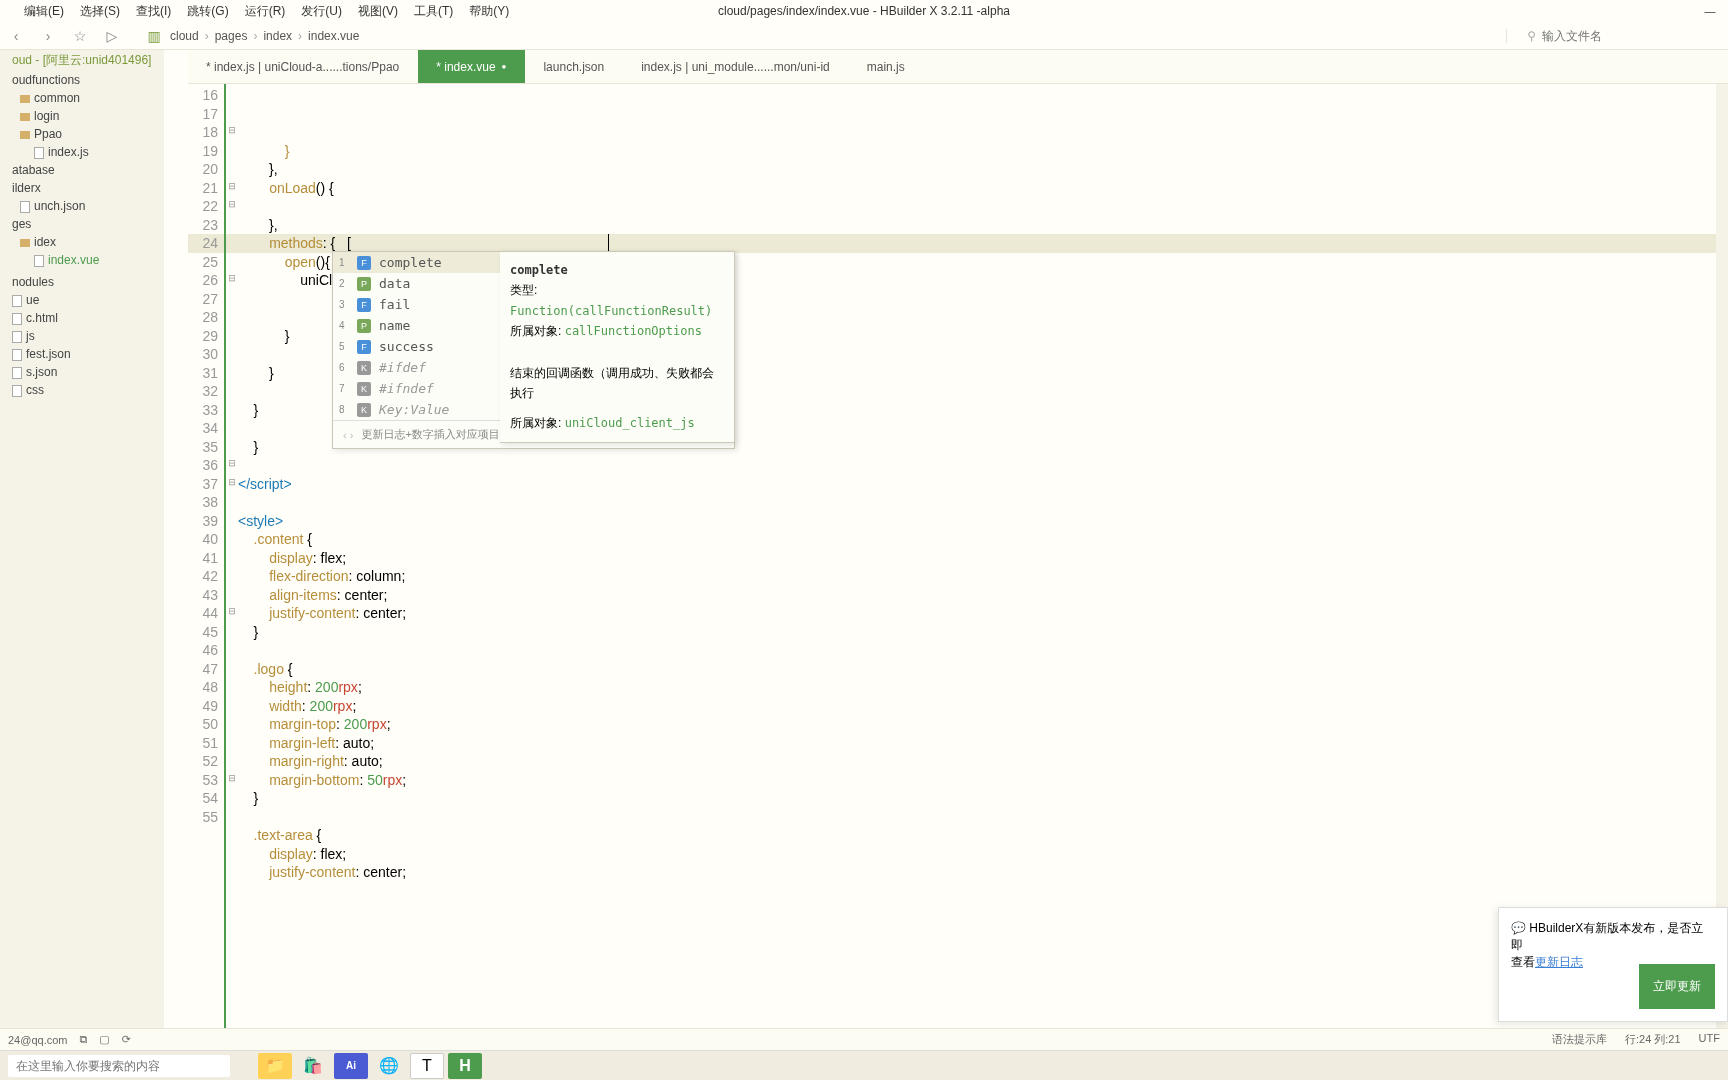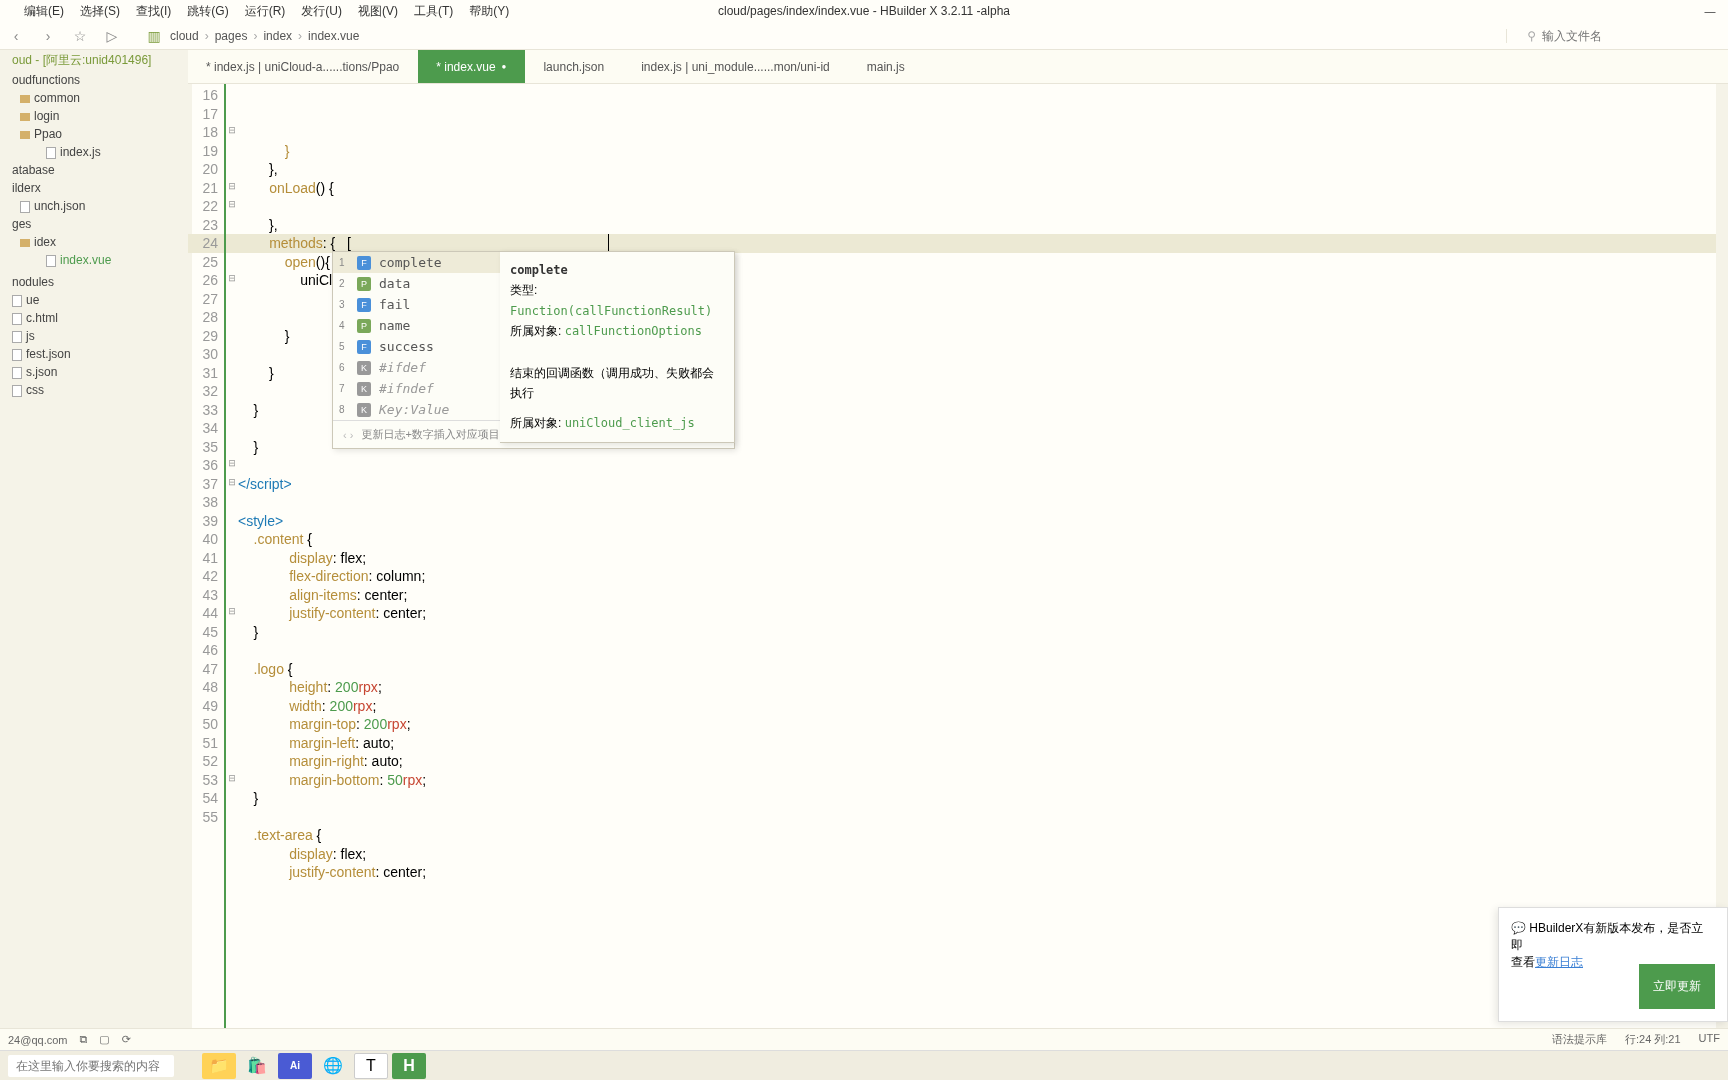--- a/index.html
+++ b/index.html
@@ -14,24 +14,24 @@
 
 
 .toolbar { height: 28px; display: flex; align-items: center; gap: 12px; padding: 0 6px; border-bottom: 1px solid #e8e5d8; }
 .tb-icon { width: 20px; height: 20px; display: flex; align-items: center; justify-content: center; color: #888; font-size: 14px; }
 .breadcrumb { display: flex; align-items: center; gap: 6px; font-size: 12px; color: #555; margin-left: 10px; }
 .breadcrumb .sep { color: #aaa; }
 .search-box { margin-left: auto; margin-right: 60px; display: flex; align-items: center; gap: 6px; color: #aaa; font-size: 12px; border-left: 1px solid #e8e5d8; padding-left: 20px; }
 .search-box input { border: none; background: transparent; font-size: 12px; width: 120px; outline: none; }
 
 
-.sidebar { position: absolute; left: 0; top: 50px; width: 192px; bottom: 42px; background: #f5f3e8; font-size: 12px; color: #444; overflow: hidden; }
+.sidebar { position: absolute; left: 0; top: 50px; width: 164px; bottom: 42px; background: #f5f3e8; font-size: 12px; color: #444; overflow: hidden; }
 .sidebar .node { padding: 2px 4px 2px 12px; white-space: nowrap; }
 .sidebar .node.lvl1 { padding-left: 20px; }
-.sidebar .node.lvl2 { padding-left: 46px; }
+.sidebar .node.lvl2 { padding-left: 34px; }
 .sidebar .selected { color: #4d9b4d; }
 .sidebar .green { color: #7a9a3a; }
 .folder-icon::before { content: ""; display: inline-block; width: 10px; height: 8px; background: #d4b06a; margin-right: 4px; vertical-align: middle; }
 .file-icon-js::before { content: ""; display: inline-block; width: 8px; height: 10px; background: #fff; border: 1px solid #aaa; margin-right: 4px; vertical-align: middle; }
 
 
 .tabs { position: absolute; left: 188px; top: 50px; right: 0; height: 34px; display: flex; background: #fdfcf3; border-bottom: 1px solid #e8e5d8; font-size: 12px; }
 .tab { padding: 8px 18px; cursor: pointer; color: #555; border-right: 1px solid transparent; display: flex; align-items: center; gap: 6px; }
 .tab.active { background: #4d9b4d; color: #fff; }
 
@@ -41,21 +41,21 @@
 .gutter .ln { padding-right: 6px; height: 18.5px; }
 .fold-gutter { width: 12px; }
 .fold-gutter .fm { height: 18.5px; font-size: 9px; color: #999; text-align: center; line-height: 18.5px; }
 .code { flex: 1; padding-top: 2px; line-height: 18.5px; position: relative; white-space: pre; }
 .code .line { height: 18.5px; }
 .hl-line { background: #ece9d4; position: absolute; left: 226px; right: 0; height: 18.5px; top: 150px; z-index: 0; }
 .code .line { position: relative; z-index: 1; }
 .c-num { color: #4d9b4d; }
 .c-tag { color: #1e7ab5; }
 .c-sel { color: #b58e3a; }
-.c-prop { color: #b58e3a; margin-left: 20px; }
+.c-prop { color: #b58e3a; }
 .c-func { color: #b58e3a; }
 .c-red { color: #c74632; }
 .c-brace1 { color: #b58e3a; }
 
 
 .ac-popup { position: absolute; left: 332px; top: 251px; width: 403px; background: #fdfdf7; border: 1px solid #ccc8b8; box-shadow: 2px 2px 6px rgba(0,0,0,0.1); font-size: 12px; z-index: 10; }
 .ac-list { max-height: 180px; }
 .ac-item { display: flex; align-items: center; padding: 3px 6px; gap: 8px; }
 .ac-item.sel { background: #eeebd8; }
 .ac-num { width: 10px; color: #888; font-size: 10px; }
@@ -71,21 +71,21 @@
 .ac-detail .type-val { color: #4d9b4d; font-family: Consolas, monospace; }
 
 .cursor-mark { position: absolute; left: 370px; top: 150px; width: 1px; height: 17px; background: #000; z-index: 2; }
 
 
 .statusbar { position: absolute; bottom: 30px; left: 0; right: 0; height: 22px; background: #fdfcf3; border-top: 1px solid #e8e5d8; display: flex; align-items: center; font-size: 11px; color: #666; padding: 0 8px; gap: 12px; }
 .statusbar .right { margin-left: auto; display: flex; gap: 18px; }
 
 
 .taskbar { position: absolute; bottom: 0; left: 0; right: 0; height: 30px; background: #f0ede0; display: flex; align-items: center; padding: 0 8px; gap: 4px; border-top: 1px solid #ddd; }
-.taskbar input { border: none; background: #fff; padding: 4px 8px; font-size: 12px; width: 166px; border-radius: 2px; }
+.taskbar input { border: none; background: #fff; padding: 4px 8px; font-size: 12px; width: 222px; border-radius: 2px; }
 .tb-app { width: 34px; height: 26px; display: flex; align-items: center; justify-content: center; border-radius: 2px; }
 
 
 .notif { position: absolute; right: 0; bottom: 58px; width: 230px; background: #fff; border: 1px solid #ddd; box-shadow: -2px 2px 8px rgba(0,0,0,0.1); padding: 12px; font-size: 12px; }
 .notif a { color: #3a7fd4; text-decoration: underline; }
 .notif-btn { margin-top: 10px; background: #4d9b4d; color: #fff; padding: 14px 14px; border: none; font-size: 12px; float: right; }
 
 .minimap { position: absolute; right: 0; top: 84px; width: 12px; bottom: 42px; background: #f5f3e8; }
 </style>
 </head>

